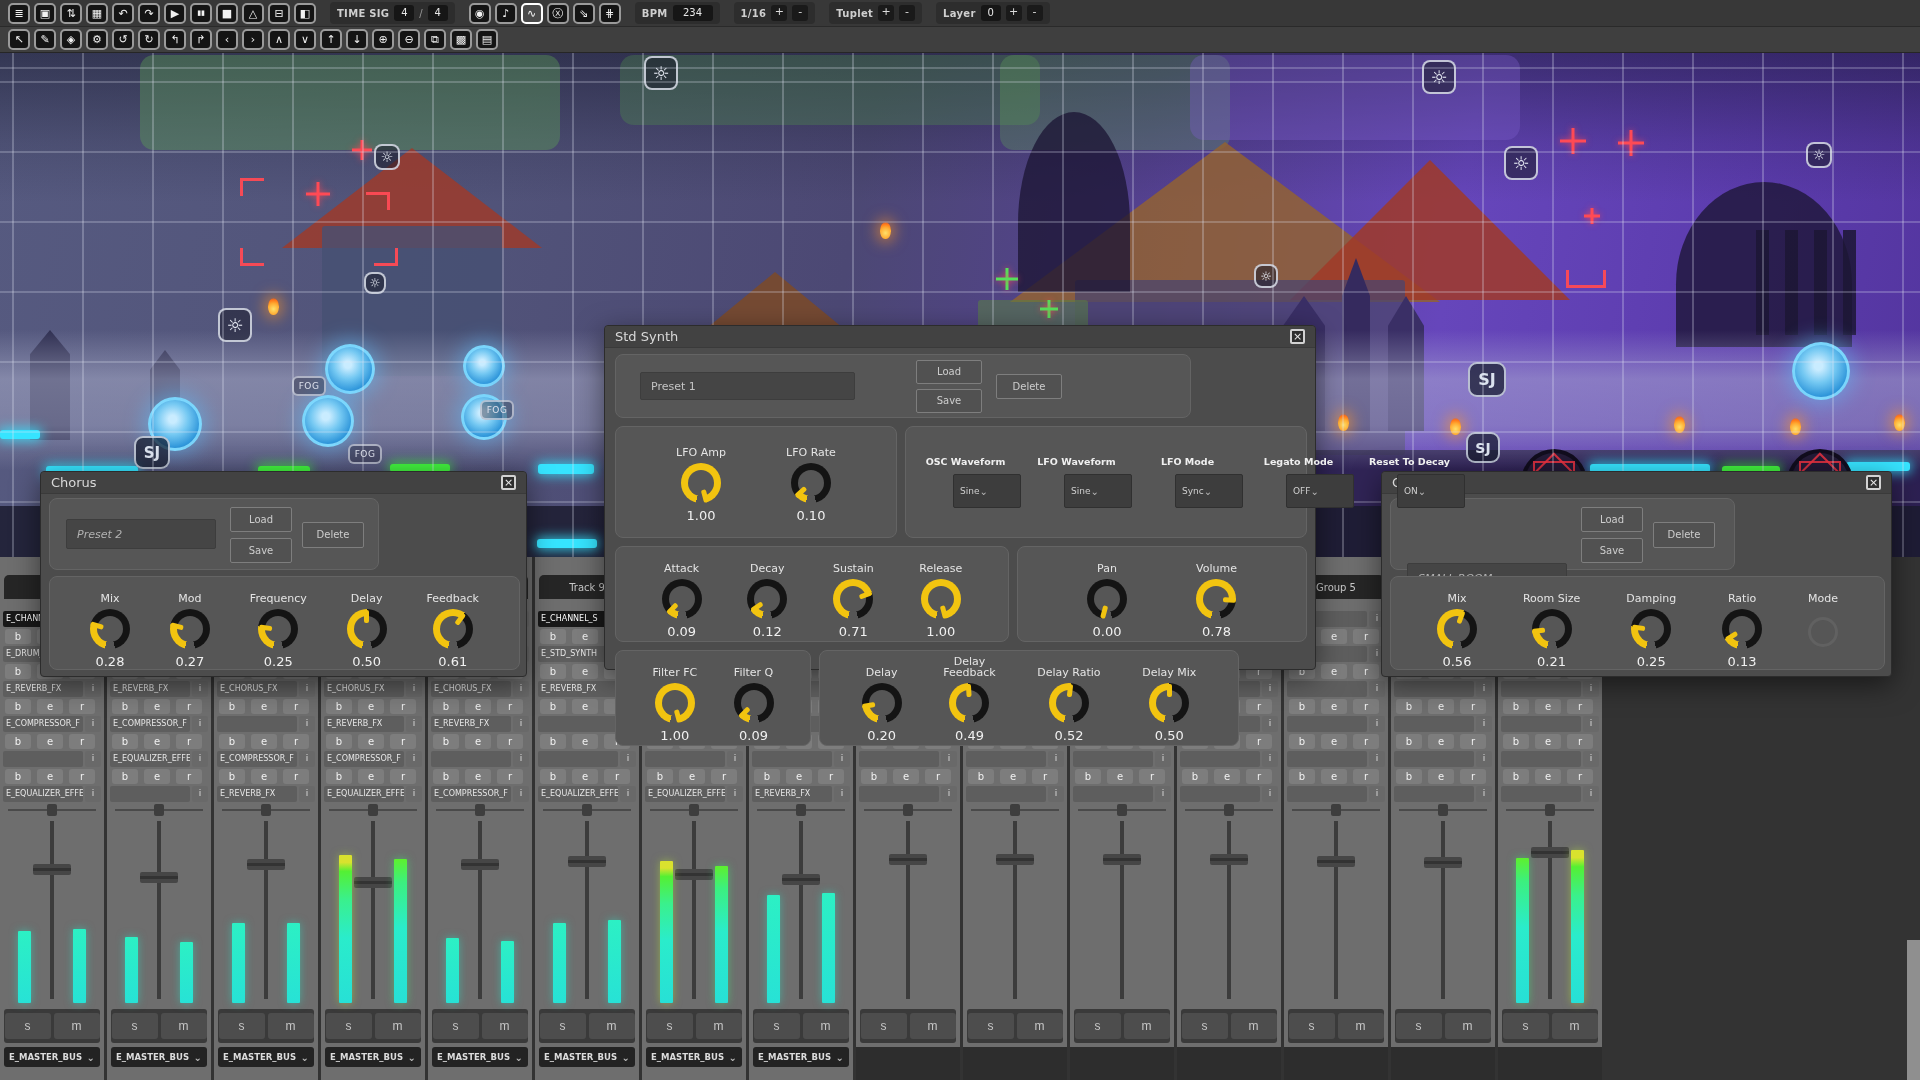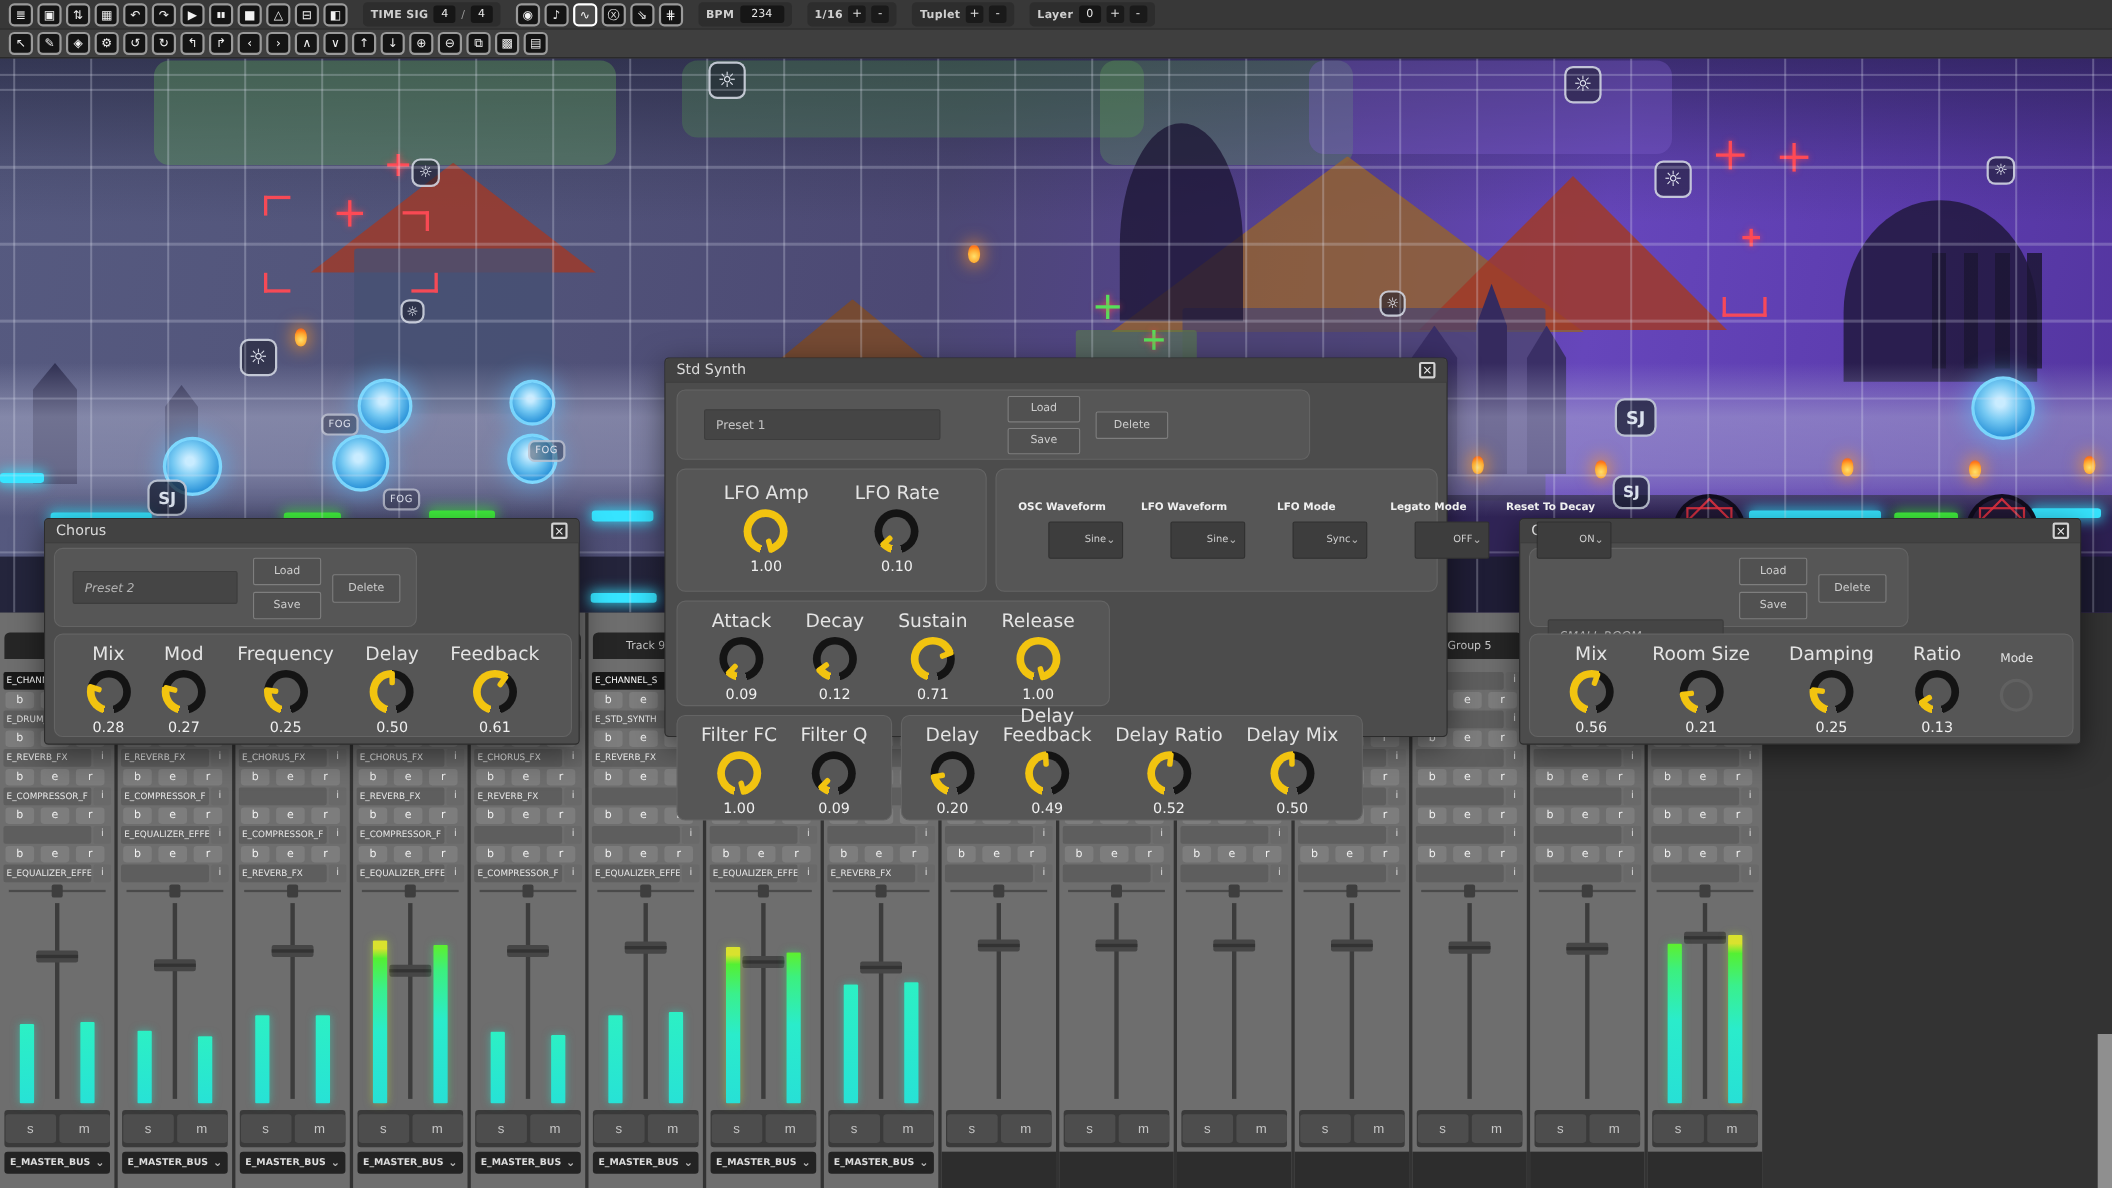--- a/index.html
+++ b/index.html
@@ -114,31 +114,31 @@
             color:#d9d9d9; font-size:13px; display:flex; align-items:center; padding:0 10px; }
   .pclose { margin-left:auto; width:15px; height:15px; border:2px solid #d2d2d2; border-radius:2px;
             color:#ececec; font-size:11px; line-height:11px; text-align:center; cursor:pointer; background:#2f2f2f; }
   .sect { position:absolute; background:#565656; border:1px solid #646464; border-radius:8px; }
   .preset-input { background:#454545; border:1px solid #3d3d3d; border-radius:2px; color:#c4c4c4;
                   font-size:11px; padding:0 10px; display:flex; align-items:center; }
   .preset-input.it { font-style:italic; color:#b2b2b2; }
   .pbtn { background:#515151; border:1px solid #7e7e7e; border-radius:2px; color:#cdcdcd;
           font-size:10px; cursor:pointer; }
   .kcell { display:flex; flex-direction:column; align-items:center; justify-content:flex-start; }
-  .klabel { color:#e4e4e4; font-size:17px; text-align:center; line-height:1.05; height:28px;
+  .klabel { color:#e4e4e4; font-size:11px; text-align:center; line-height:1.05; height:28px;
             display:flex; align-items:flex-end; justify-content:center; padding-bottom:4px; white-space:pre-line; }
   .knob { position:relative; width:40px; height:40px; border-radius:50%; }
   .khole { position:absolute; inset:7px; border-radius:50%; background:#565656; }
   .kptr { position:absolute; left:calc(50% - 2.5px); top:calc(50% - 6.5px); width:5px; height:13px;
           background:#f2c410; border-radius:2px; }
   .kval { color:#f0f0f0; font-size:13px; margin-top:5px; }
   .selcell { display:flex; flex-direction:column; align-items:center; gap:7px; }
   .sellabel { color:#f0f0f0; font-size:9.5px; font-weight:bold; white-space:nowrap; }
   .selbox { width:68px; height:20px; background:#3d3d3d; border:1px solid #303030; border-radius:2px;
-            color:#cfcfcf; font-size:9px; display:flex; align-items:center; justify-content:flex-end;
+            color:#cfcfcf; font-size:9px; display:flex; align-items:center; justify-content:flex-start;
             padding:16px 6px; cursor:pointer;margin-left:43px; }
   .selbox .chev { color:#b8b8b8; font-size:10px; }
   .mode-circle { width:30px; height:30px; border:3px solid #616161; border-radius:50%; margin-top:8px; cursor:pointer; }
 </style>
 </head>
 <body>
 
 <div id="stage">
 
   <div id="scene">
@@ -1493,20 +1493,38 @@
         </div>
         <div class="kcell">
           <div class="klabel">Release</div>
           <div class="knob" style="background: conic-gradient(from 195deg, rgb(242, 196, 16) 0deg, rgb(242, 196, 16) 330deg, rgb(20, 20, 20) 330deg, rgb(20, 20, 20) 330deg, transparent 330deg, transparent 360deg);">
             <div class="khole"></div>
             <div class="kptr" style="transform: rotate(345deg) translateY(13px);"></div>
           </div>
           <div class="kval">1.00</div>
         </div>
       </div>
+    <div class="sect" style="left:412px;top:220px;width:290px;height:96px;display:flex;align-items:flex-start;justify-content:space-evenly;padding-top:4px;">
+        <div class="kcell">
+          <div class="klabel">Pan</div>
+          <div class="knob" style="background: conic-gradient(from 195deg, rgb(242, 196, 16) 0deg, rgb(242, 196, 16) 0deg, rgb(20, 20, 20) 0deg, rgb(20, 20, 20) 330deg, transparent 330deg, transparent 360deg);">
+            <div class="khole"></div>
+            <div class="kptr" style="transform: rotate(15deg) translateY(13px);"></div>
+          </div>
+          <div class="kval">0.00</div>
+        </div>
+        <div class="kcell">
+          <div class="klabel">Volume</div>
+          <div class="knob" style="background: conic-gradient(from 195deg, rgb(242, 196, 16) 0deg, rgb(242, 196, 16) 257.4deg, rgb(20, 20, 20) 257.4deg, rgb(20, 20, 20) 330deg, transparent 330deg, transparent 360deg);">
+            <div class="khole"></div>
+            <div class="kptr" style="transform: rotate(272.4deg) translateY(13px);"></div>
+          </div>
+          <div class="kval">0.78</div>
+        </div>
+      </div>
     <div class="sect" style="left:10px;top:324px;width:196px;height:96px;display:flex;align-items:flex-start;justify-content:space-evenly;padding-top:4px;">
         <div class="kcell">
           <div class="klabel">Filter FC</div>
           <div class="knob" style="background: conic-gradient(from 195deg, rgb(242, 196, 16) 0deg, rgb(242, 196, 16) 330deg, rgb(20, 20, 20) 330deg, rgb(20, 20, 20) 330deg, transparent 330deg, transparent 360deg);">
             <div class="khole"></div>
             <div class="kptr" style="transform: rotate(345deg) translateY(13px);"></div>
           </div>
           <div class="kval">1.00</div>
         </div>
         <div class="kcell">

